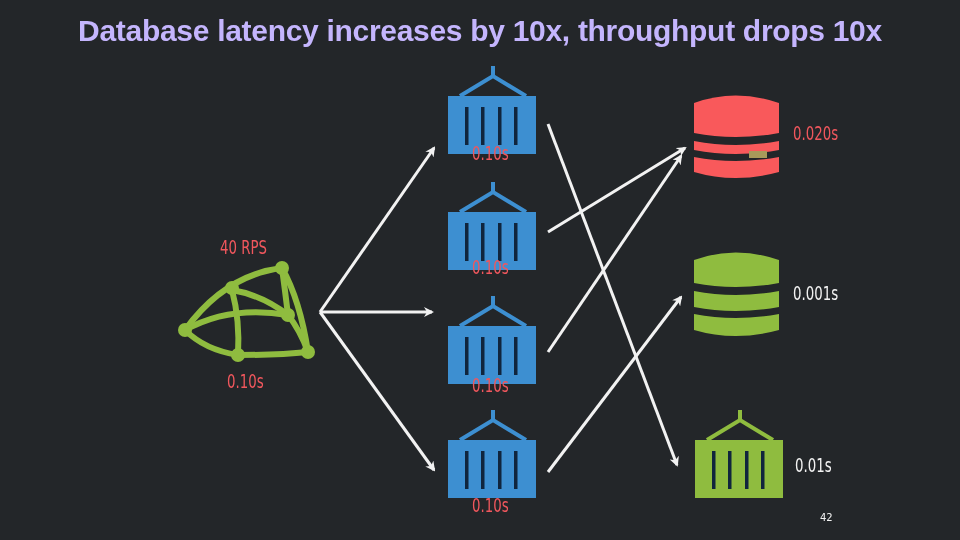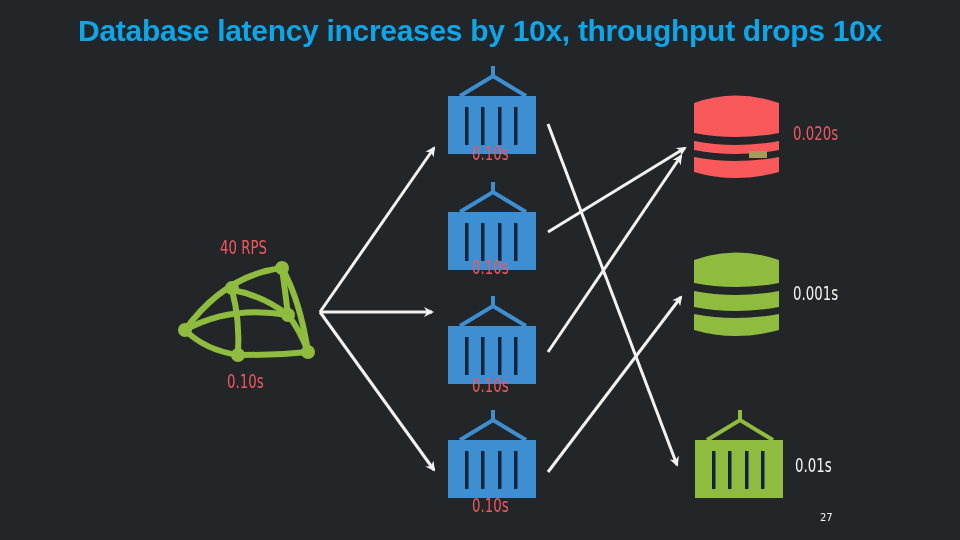--- a/index.html
+++ b/index.html
@@ -1,18 +1,18 @@
 <!DOCTYPE html>
 <html><head>
 <meta charset="utf-8">
 <style>
   html, body { margin: 0; padding: 0; }
   body { width: 960px; height: 540px; background: #232629; overflow: hidden; position: relative;
          font-family: "Liberation Sans", sans-serif; }
-  .title { position: absolute; left: 0; top: 14px; width: 960px; text-align: center; color: #0ea5e9;
+  .title { position: absolute; left: 0; top: 14px; width: 960px; text-align: center; color: #c4b5fd;
            font-family: "Liberation Sans", sans-serif; font-weight: bold; font-size: 30px; letter-spacing: -0.3px; }
   svg.stage { position: absolute; left: 0; top: 0; }
   .lbl { position: absolute; font-family: "DejaVu Sans", sans-serif; font-stretch: condensed;
          font-size: 19px; transform: scaleX(0.78); transform-origin: left top; white-space: nowrap; }
   .red { color: #f0575d; }
   .white { color: #f2f2f2; }
   .page { position: absolute; left: 820px; top: 512px; color: #f2f2f2; font-size: 10px;
           font-family: "DejaVu Sans", sans-serif; }
 </style>
 </head>
@@ -105,13 +105,13 @@
 
 <div class="lbl red" style="left:472px; top:142px;">0.10s</div>
 <div class="lbl red" style="left:472px; top:256px;">0.10s</div>
 <div class="lbl red" style="left:472px; top:374px;">0.10s</div>
 <div class="lbl red" style="left:472px; top:494px;">0.10s</div>
 
 <div class="lbl red" style="left:793px; top:122px;">0.020s</div>
 <div class="lbl white" style="left:793px; top:282px;">0.001s</div>
 <div class="lbl white" style="left:795px; top:454px;">0.01s</div>
 
-<div class="page">27</div>
+<div class="page">42</div>
 
 </body></html>

